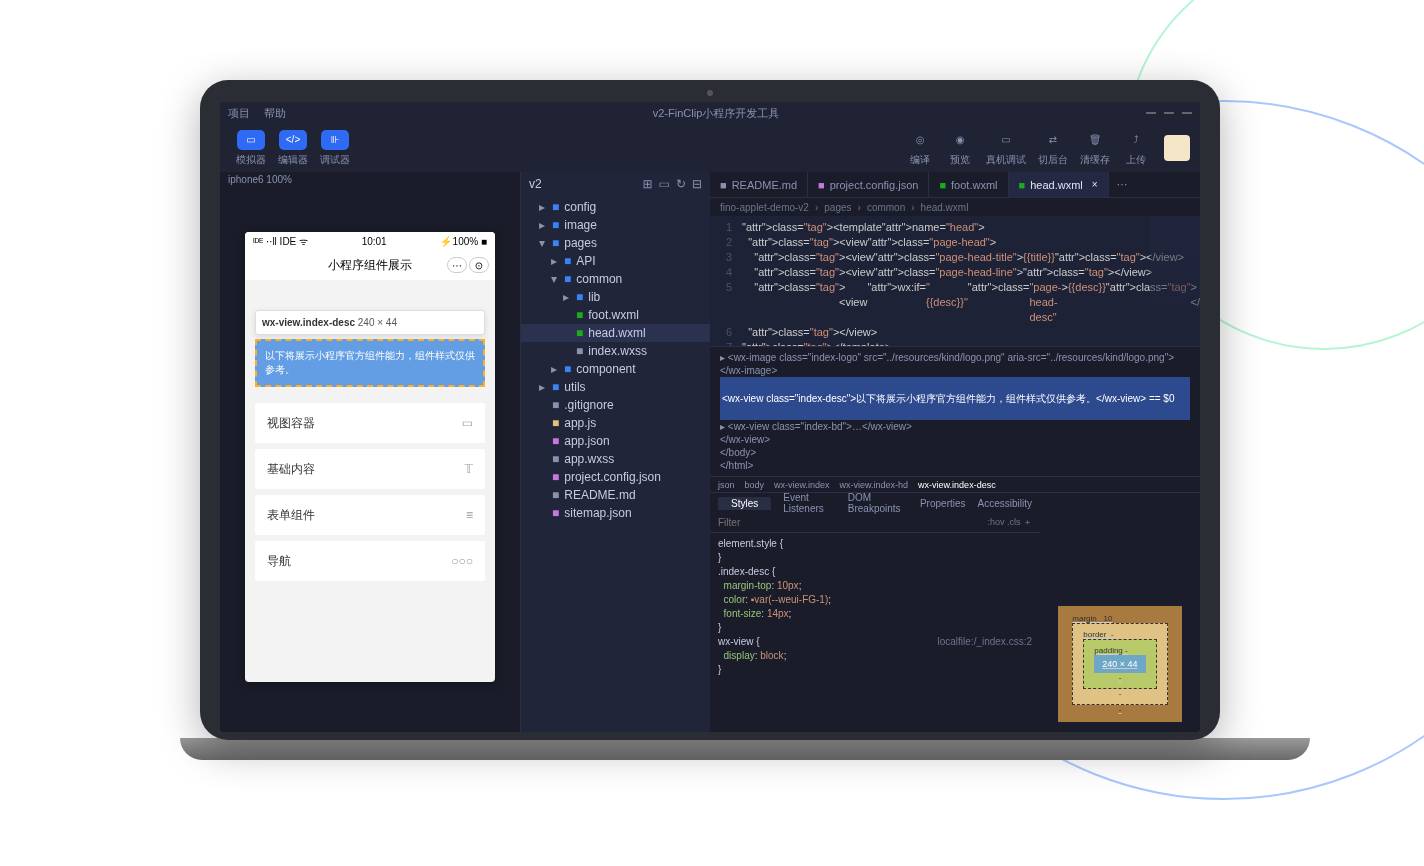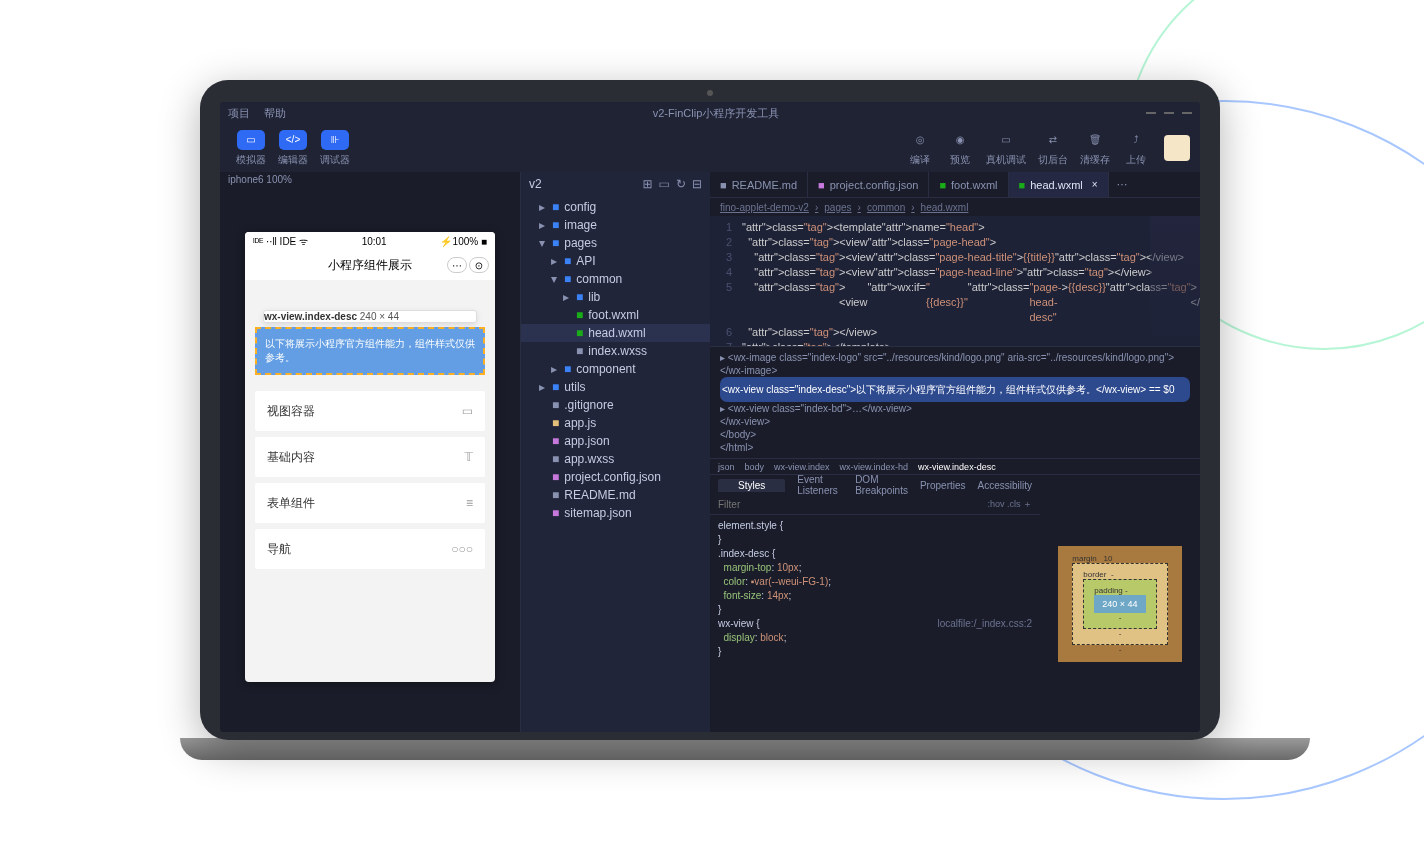--- a/index.html
+++ b/index.html
@@ -36,21 +36,21 @@
 .main { flex: 1; display: flex; min-height: 0; }
 
 
 .sim-col { width: 300px; background: #1a1d29; display: flex; flex-direction: column; }
 .sim-head { height: 20px; padding: 2px 8px; color: #8a92b2; font-size: 10px; }
 .phone { margin: 40px auto 0; width: 250px; height: 450px; background: #f3f3f3; border-radius: 4px; display: flex; flex-direction: column; overflow: hidden; box-shadow: 0 2px 10px rgba(0,0,0,.4); }
 .status-bar { height: 18px; display: flex; align-items: center; justify-content: space-between; padding: 0 8px; font-size: 10px; color: #000; background: #fff; }
 .nav-bar { height: 30px; display: flex; align-items: center; justify-content: center; position: relative; background: #fff; font-size: 12px; color: #000; }
 .nav-actions { position: absolute; right: 6px; display: flex; gap: 2px; }
 .nav-btn { width: 20px; height: 16px; border: 1px solid #ccc; border-radius: 10px; display: flex; align-items: center; justify-content: center; font-size: 10px; }
-.tooltip { margin: 30px 18px 4px; background: #fff; border: 1px solid #ddd; border-radius: 3px; padding: 0; font-size: 10px; color: #555; box-shadow: 0 2px 6px rgba(0,0,0,.1); }
+.tooltip { margin: 30px 10px 4px; background: #fff; border: 1px solid #ddd; border-radius: 3px; padding: 6px; font-size: 10px; color: #555; box-shadow: 0 2px 6px rgba(0,0,0,.1); }
 .strong { color: #333; font-weight: 600; }
 .highlight { margin: 0 10px 10px; background: #4a90e2; color: #fff; padding: 8px; font-size: 10px; opacity: .85; border: 2px dashed #ffa500; }
 .list-item { margin: 6px 10px; background: #fff; height: 40px; display: flex; align-items: center; justify-content: space-between; padding: 0 12px; font-size: 12px; color: #333; border-radius: 2px; }
 .tab-bar { margin-top: auto; height: 42px; background: #fff; display: flex; border-top: 1px solid #eee; }
 .tab { flex: 1; display: flex; flex-direction: column; align-items: center; justify-content: center; font-size: 9px; }
 .tab.active { color: #1aad19; }
 .tab .ic { width: 16px; height: 16px; border: 1.5px solid currentColor; border-radius: 2px; margin-bottom: 2px; }
 
 
 .tree-col { width: 190px; background: #21253a; display: flex; flex-direction: column; border-left: 1px solid #2a2e42; }
@@ -66,47 +66,47 @@
 .file-json { color: #c678dd; }
 .file-generic { color: #8a92b2; }
 
 
 .editor-col { flex: 1; display: flex; flex-direction: column; min-width: 0; }
 .tabs { height: 26px; background: #1a1d29; display: flex; align-items: stretch; border-bottom: 1px solid #2a2e42; }
 .etab { padding: 0 10px; display: flex; align-items: center; gap: 5px; color: #8a92b2; font-size: 11px; border-right: 1px solid #2a2e42; }
 .etab.active { background: #242842; color: #dfe3f5; }
 .etab .x { margin-left: 4px; font-size: 10px; }
 .more-tab { padding: 0 8px; display: flex; align-items: center; color: #8a92b2; }
-.crumb { height: 18px; padding: 0 10px; display: flex; align-items: center; gap: 6px; color: #6b7290; font-size: 10px; text-decoration: underline; }
+.crumb { height: 18px; padding: 0 10px; display: flex; align-items: center; gap: 6px; color: #6b7290; font-size: 10px; }
 .code { flex: 0 0 130px; background: #1e2237; padding: 4px 0; font-family: Menlo, Consolas, monospace; font-size: 11px; line-height: 15px; overflow: hidden; position: relative; }
 .line { display: flex; }
 .ln { width: 32px; text-align: right; padding-right: 10px; color: #4a5170; flex-shrink: 0; }
 .lc { white-space: pre; }
 .str { color: #ce9178; }
 .mustache { color: #ce9178; }
 .minimap { position: absolute; right: 0; top: 0; width: 50px; height: 100%; background: linear-gradient(#252842, #1e2237); opacity: .5; }
 
 .inspector { flex: 1; display: flex; flex-direction: column; border-top: 1px solid #2a2e42; background: #1a1d29; min-height: 0; }
 .insp-tabs { height: 20px; display: flex; gap: 14px; padding: 0 10px; align-items: center; color: #6b7290; font-size: 10px; }
 .insp-tabs .act { color: #dfe3f5; }
 .dom { flex: 0 0 auto; padding: 4px 10px; font-family: Menlo, Consolas, monospace; font-size: 10px; color: #8a92b2; line-height: 13px; }
-.dom .sel-line { background: #2e4a8f; color: #fff; padding: 6px 2px; border-radius: 7px; }
+.dom .sel-line { background: #2e4a8f; color: #fff; padding: 15px 2px; }
 .path-bar { height: 16px; padding: 0 8px; display: flex; gap: 10px; color: #8a92b2; font-size: 9px; border-top: 1px solid #2a2e42; align-items: center; }
 .path-bar .cur { color: #fff; }
 .styles-row { flex: 1; display: flex; border-top: 1px solid #2a2e42; min-height: 0; }
 .styles { flex: 1; display: flex; flex-direction: column; }
 .style-tabs { height: 20px; display: flex; gap: 12px; padding: 0 8px; align-items: center; font-size: 10px; color: #8a92b2; }
-.style-tabs .act { color: #fff; background: #2a2e42; padding: 1px 20px; border-radius: 2px 2px 0 0; }
+.style-tabs .act { color: #fff; background: #2a2e42; padding: 1px 13px; border-radius: 2px 2px 0 0; }
 .filter { height: 20px; display: flex; align-items: center; padding: 0 8px; color: #6b7290; font-size: 9px; border-bottom: 1px solid #2a2e42; }
 .filter input { flex: 1; background: none; border: none; color: #ccc; font-size: 10px; outline: none; }
 .rules { padding: 4px 8px; font-family: Menlo, Consolas, monospace; font-size: 10px; line-height: 14px; color: #c5cbe3; overflow: hidden; }
 .rules .prop { color: #98c379; }
 .rules .val { color: #ce9178; }
 .rules .src { float: right; color: #6b7290; }
-.box-model { width: 160px; padding: 10px; display: flex; align-items: center; justify-content: center; }
+.box-model { width: 160px; padding: 10px; display: flex; align-items: flex-end; justify-content: center; text-decoration: underline; }
 .bm-margin { background: #a87a3f; padding: 8px 14px; font-size: 8px; color: #333; }
 .bm-border { background: #e0c285; padding: 6px 10px; border: 1px dashed #333; }
 .bm-padding { background: #b8c96a; padding: 6px 10px; border: 1px dashed #333; }
 .bm-content { background: #6fa8c7; padding: 4px 8px; color: #fff; font-size: 9px; }
 .bm-lbl { font-size: 8px; }
 </style>
 </head>
 <body>
 
 <div class="curve1"></div>

